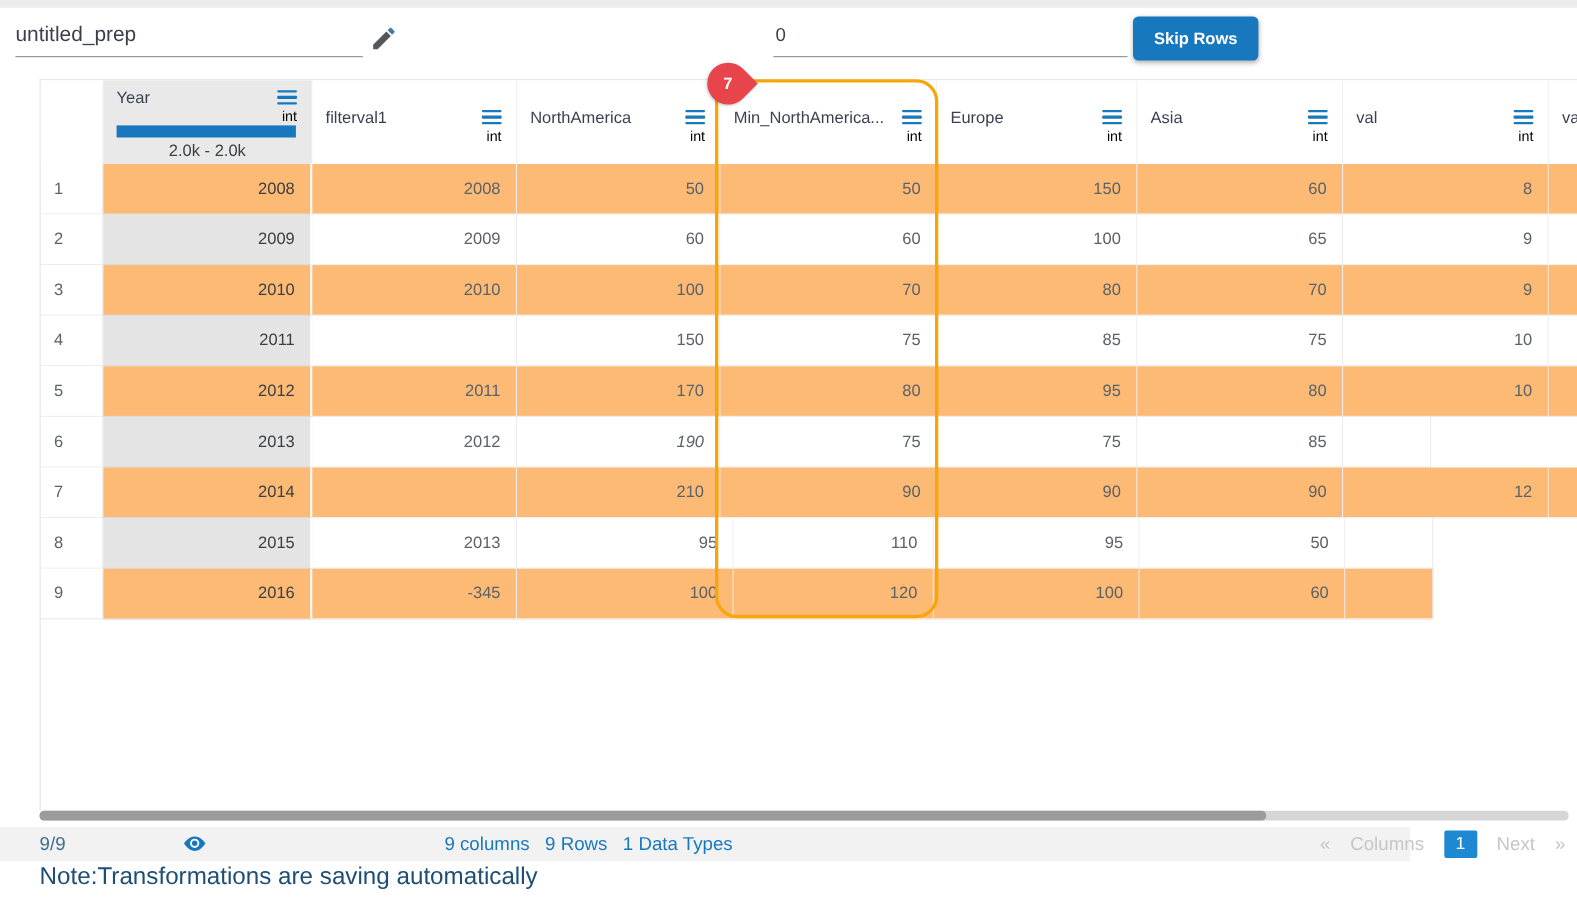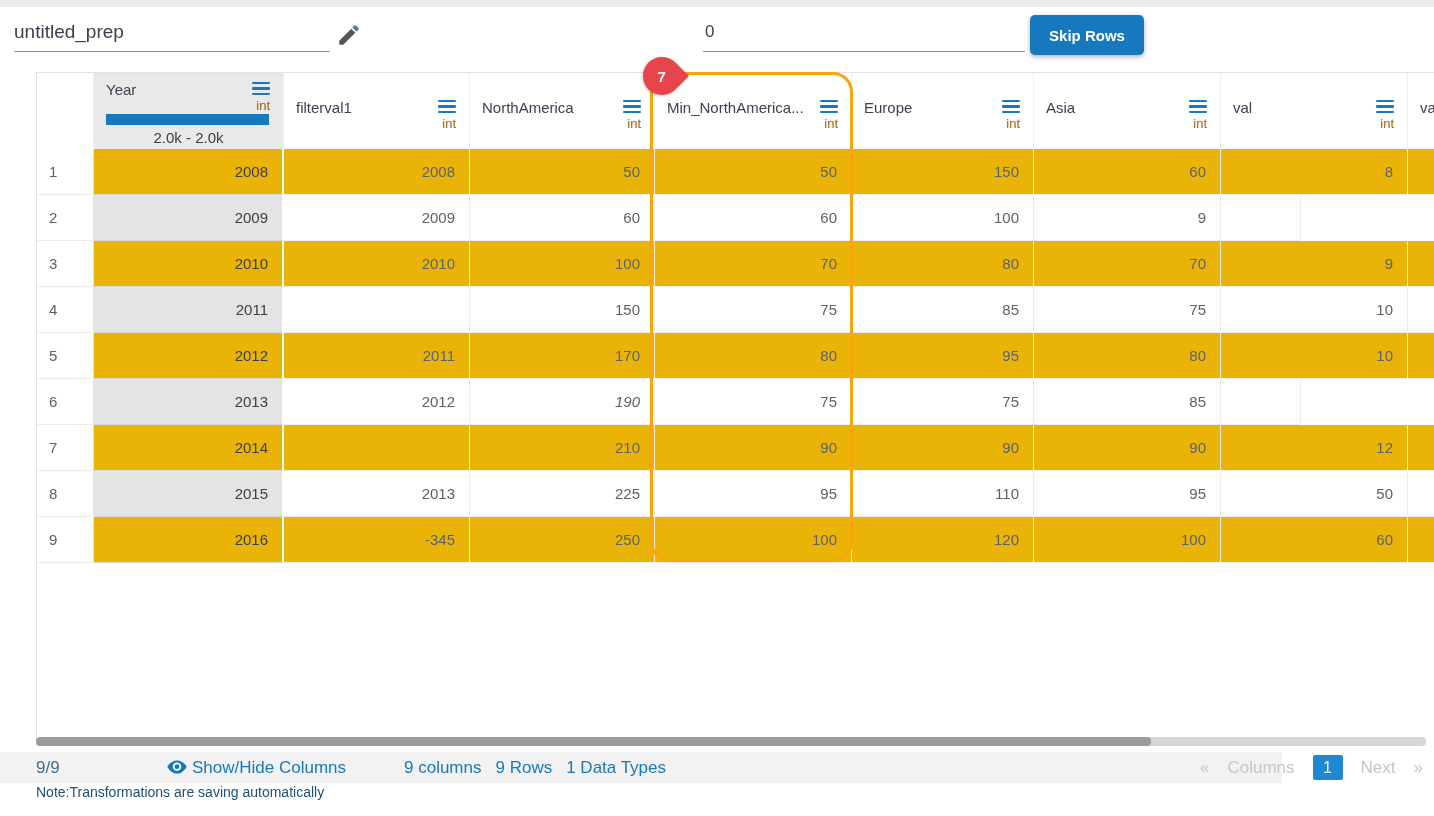--- a/index.html
+++ b/index.html
@@ -43,41 +43,41 @@
   }
   .header-row { display:flex; height:76px; background:#fafafa; }
   .hcell { position:relative; background:#fff; border-right:1px solid #f0f0f0; flex-shrink:0; cursor:pointer; }
   .hcell .hlabel {
     position:absolute; left:12px; top:26px; right:36px;
     font-size:15px; color:#3b4151; white-space:nowrap; overflow:hidden;
   }
   .hcell .hmenu { position:absolute; right:13px; top:27px; width:18px; height:13px;
     display:flex; flex-direction:column; justify-content:space-between; cursor:pointer; }
   .hcell .hmenu i { display:block; height:2.4px; background:#1878be; border-radius:1px; }
-  .hcell .htype { position:absolute; right:13px; top:43px; font-size:13px; color:#a16207; }
+  .hcell .htype { position:absolute; right:13px; top:43px; font-size:13px; color:#000000; }
   .hcell.sel { background:#e9e9e9; }
   .hcell.sel .hlabel { top:8px; }
   .hcell.sel .hmenu { top:9px; }
   .hcell.sel .htype { top:25px; }
   .hcell .hbar { position:absolute; left:12px; right:14px; top:41px; height:11px; background:#1878be; }
   .hcell .hrange { position:absolute; left:0; right:0; top:56px; text-align:center;
     font-size:15px; color:#3c4043; }
 
   .trow { display:flex; height:46px; }
   .idxcell {
     flex:0 0 57px; background:#fff; border-right:1px solid #e6e6e6;
     border-bottom:1px solid #ececec; font-size:15px; color:#5c6269;
     line-height:45px; padding-left:12px;
   }
   .cell {
     flex-shrink:0; text-align:right; padding-right:14px; line-height:45px;
     font-size:15px; color:#5c6269; border-right:1px solid #ececec;
     border-bottom:1px solid #efefef; background:#fff; overflow:hidden;
   }
-  .trow.odd .cell { background:#eab308; }
+  .trow.odd .cell { background:#fdba74; }
   .cell.yearcell { background:#e4e4e4; color:#3c4043; border-right:2px solid #fff; border-bottom:1px solid #dadada; }
 
   
   .col-outline {
     position:absolute; left:650px; top:72px; width:203px; height:490px;
     border:3px solid #f7a60a; border-radius:20px; pointer-events:none; z-index:5;
   }
   .col-badge {
     position:absolute; left:643px; top:57px; width:38px; height:38px;
     background:#e8444b; border-radius:50% 0 50% 50%; transform:rotate(45deg);
@@ -97,21 +97,21 @@
   .eye-wrap { left:166px; top:4px !important; height:22px !important; cursor:pointer; }
   .showhide { left:192px; font-size:17px; color:#1878be; cursor:pointer; }
   .stats { left:404px; display:flex; gap:14px; font-size:17px; color:#1878be; }
   .stats span { cursor:pointer; }
   .pager { left:1200px; display:flex; align-items:center; gap:18px; font-size:17px; color:#c6c6c6; }
   .pager .sym, .pager .lbl { cursor:default; }
   .pager .pagebox {
     width:30px; height:25px; background:#1e88d2; color:#fff; text-align:center;
     line-height:25px; font-size:16px; border-radius:2px; cursor:pointer;
   }
-  .note-line { position:absolute; left:36px; top:784px; font-size:14px; color:#1d4e75; }
+  .note-line { position:absolute; left:36px; top:784px; font-size:22px; color:#1d4e75; }
 </style>
 </head>
 <body>
 
 <div class="top-strip"></div>
 
 <input class="title-input" value="untitled_prep" style="">
 <svg class="pencil" viewBox="0 0 24 24">
   <path fill="#52575c" d="M3 17.25V21h3.75L17.81 9.94l-3.75-3.75L3 17.25z"></path>
   <path fill="#4a7ba6" d="M20.71 7.04c.39-.39.39-1.02 0-1.41l-2.34-2.34a.9959.9959 0 0 0-1.41 0l-1.83 1.83 3.75 3.75 1.83-1.83z"></path>
@@ -203,20 +203,21 @@
         <div class="cell" style="flex: 0 0 187px;">8</div>
         <div class="cell" style="flex: 0 0 80px;"></div>
       </div>
       <div class="trow">
         <div class="idxcell">2</div>
         <div class="cell yearcell" style="flex: 0 0 190px;">2009</div>
         <div class="cell" style="flex: 0 0 186px;">2009</div>
         <div class="cell" style="flex: 0 0 185px;">60</div>
         <div class="cell" style="flex: 0 0 197px;">60</div>
         <div class="cell" style="flex: 0 0 182px;">100</div>
+        <div class="cell" style="flex: 0 0 187px;">65</div>
         <div class="cell" style="flex: 0 0 187px;">9</div>
         <div class="cell" style="flex: 0 0 80px;"></div>
       </div>
       <div class="trow odd">
         <div class="idxcell">3</div>
         <div class="cell yearcell" style="flex: 0 0 190px;">2010</div>
         <div class="cell" style="flex: 0 0 186px;">2010</div>
         <div class="cell" style="flex: 0 0 185px;">100</div>
         <div class="cell" style="flex: 0 0 197px;">70</div>
         <div class="cell" style="flex: 0 0 182px;">80</div>
@@ -264,32 +265,30 @@
         <div class="cell" style="flex: 0 0 197px;">90</div>
         <div class="cell" style="flex: 0 0 182px;">90</div>
         <div class="cell" style="flex: 0 0 187px;">90</div>
         <div class="cell" style="flex: 0 0 187px;">12</div>
         <div class="cell" style="flex: 0 0 80px;"></div>
       </div>
       <div class="trow">
         <div class="idxcell">8</div>
         <div class="cell yearcell" style="flex: 0 0 190px; padding-left: 41px;">2015</div>
         <div class="cell" style="flex: 0 0 186px;">2013</div>
-        <div class="cell" style="flex: 0 0 185px;">225</div>
         <div class="cell" style="flex: 0 0 197px;">95</div>
         <div class="cell" style="flex: 0 0 182px;">110</div>
         <div class="cell" style="flex: 0 0 187px;">95</div>
         <div class="cell" style="flex: 0 0 187px;">50</div>
         <div class="cell" style="flex: 0 0 80px;"></div>
       </div>
       <div class="trow odd">
         <div class="idxcell">9</div>
         <div class="cell yearcell" style="flex: 0 0 190px;">2016</div>
         <div class="cell" style="flex: 0 0 186px;">-345</div>
-        <div class="cell" style="flex: 0 0 185px;">250</div>
         <div class="cell" style="flex: 0 0 197px;">100</div>
         <div class="cell" style="flex: 0 0 182px;">120</div>
         <div class="cell" style="flex: 0 0 187px;">100</div>
         <div class="cell" style="flex: 0 0 187px;">60</div>
         <div class="cell" style="flex: 0 0 80px;"></div>
       </div>
     </div>
 </div>
 
 <div class="col-outline"></div>
@@ -303,21 +302,20 @@
 
 <div class="footer-bar">
   <span class="page-ind">9/9</span>
   <span class="eye-wrap">
     <svg width="22" height="22" viewBox="0 0 24 24">
       <path d="M12 4.8C5.4 4.8 1.4 11.6 1.4 11.6s4 7.6 10.6 7.6 10.6-7.6 10.6-7.6S18.6 4.8 12 4.8z" fill="#1878be"></path>
       <circle cx="12" cy="11.6" r="4.6" fill="#ffffff"></circle>
       <circle cx="12" cy="11.6" r="2.7" fill="#1878be"></circle>
     </svg>
   </span>
-  <span class="showhide">Show/Hide Columns</span>
   <span class="stats">
     <span>9 columns</span>
     <span>9 Rows</span>
     <span>1 Data Types</span>
   </span>
   <span class="pager">
     <span class="sym">«</span>
     <span class="lbl">Columns</span>
     <span class="pagebox">1</span>
     <span class="lbl">Next</span>

